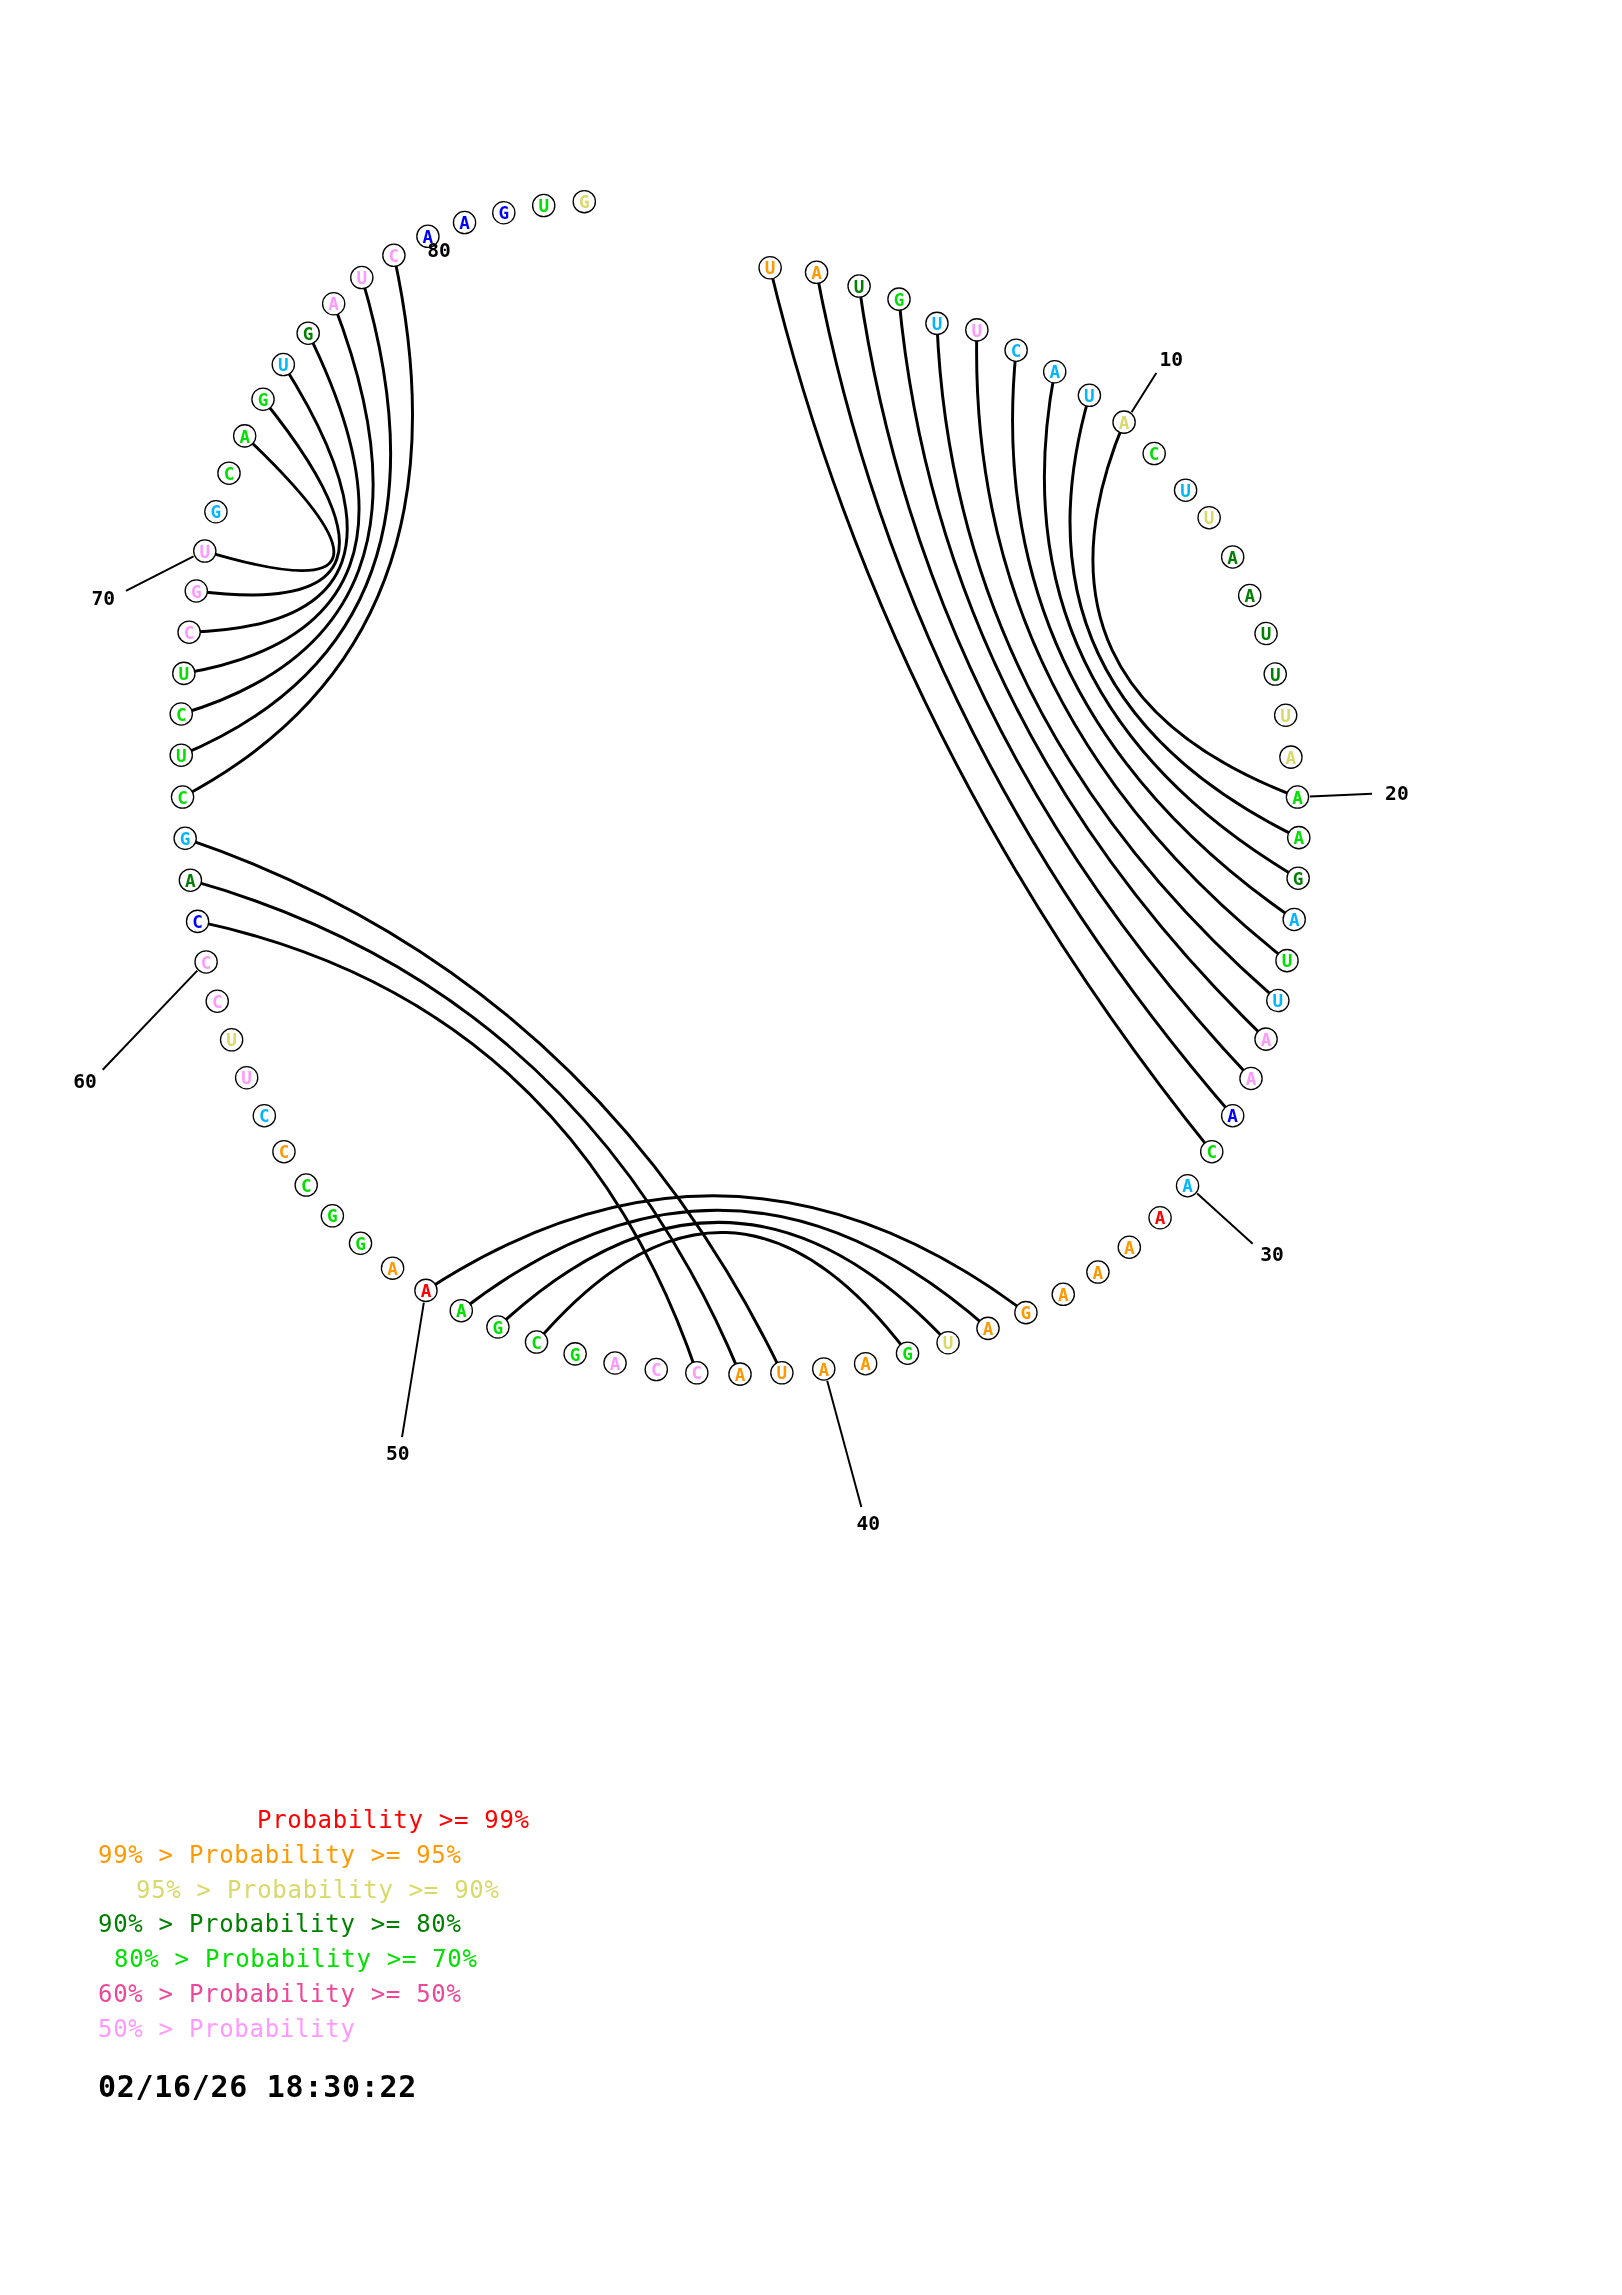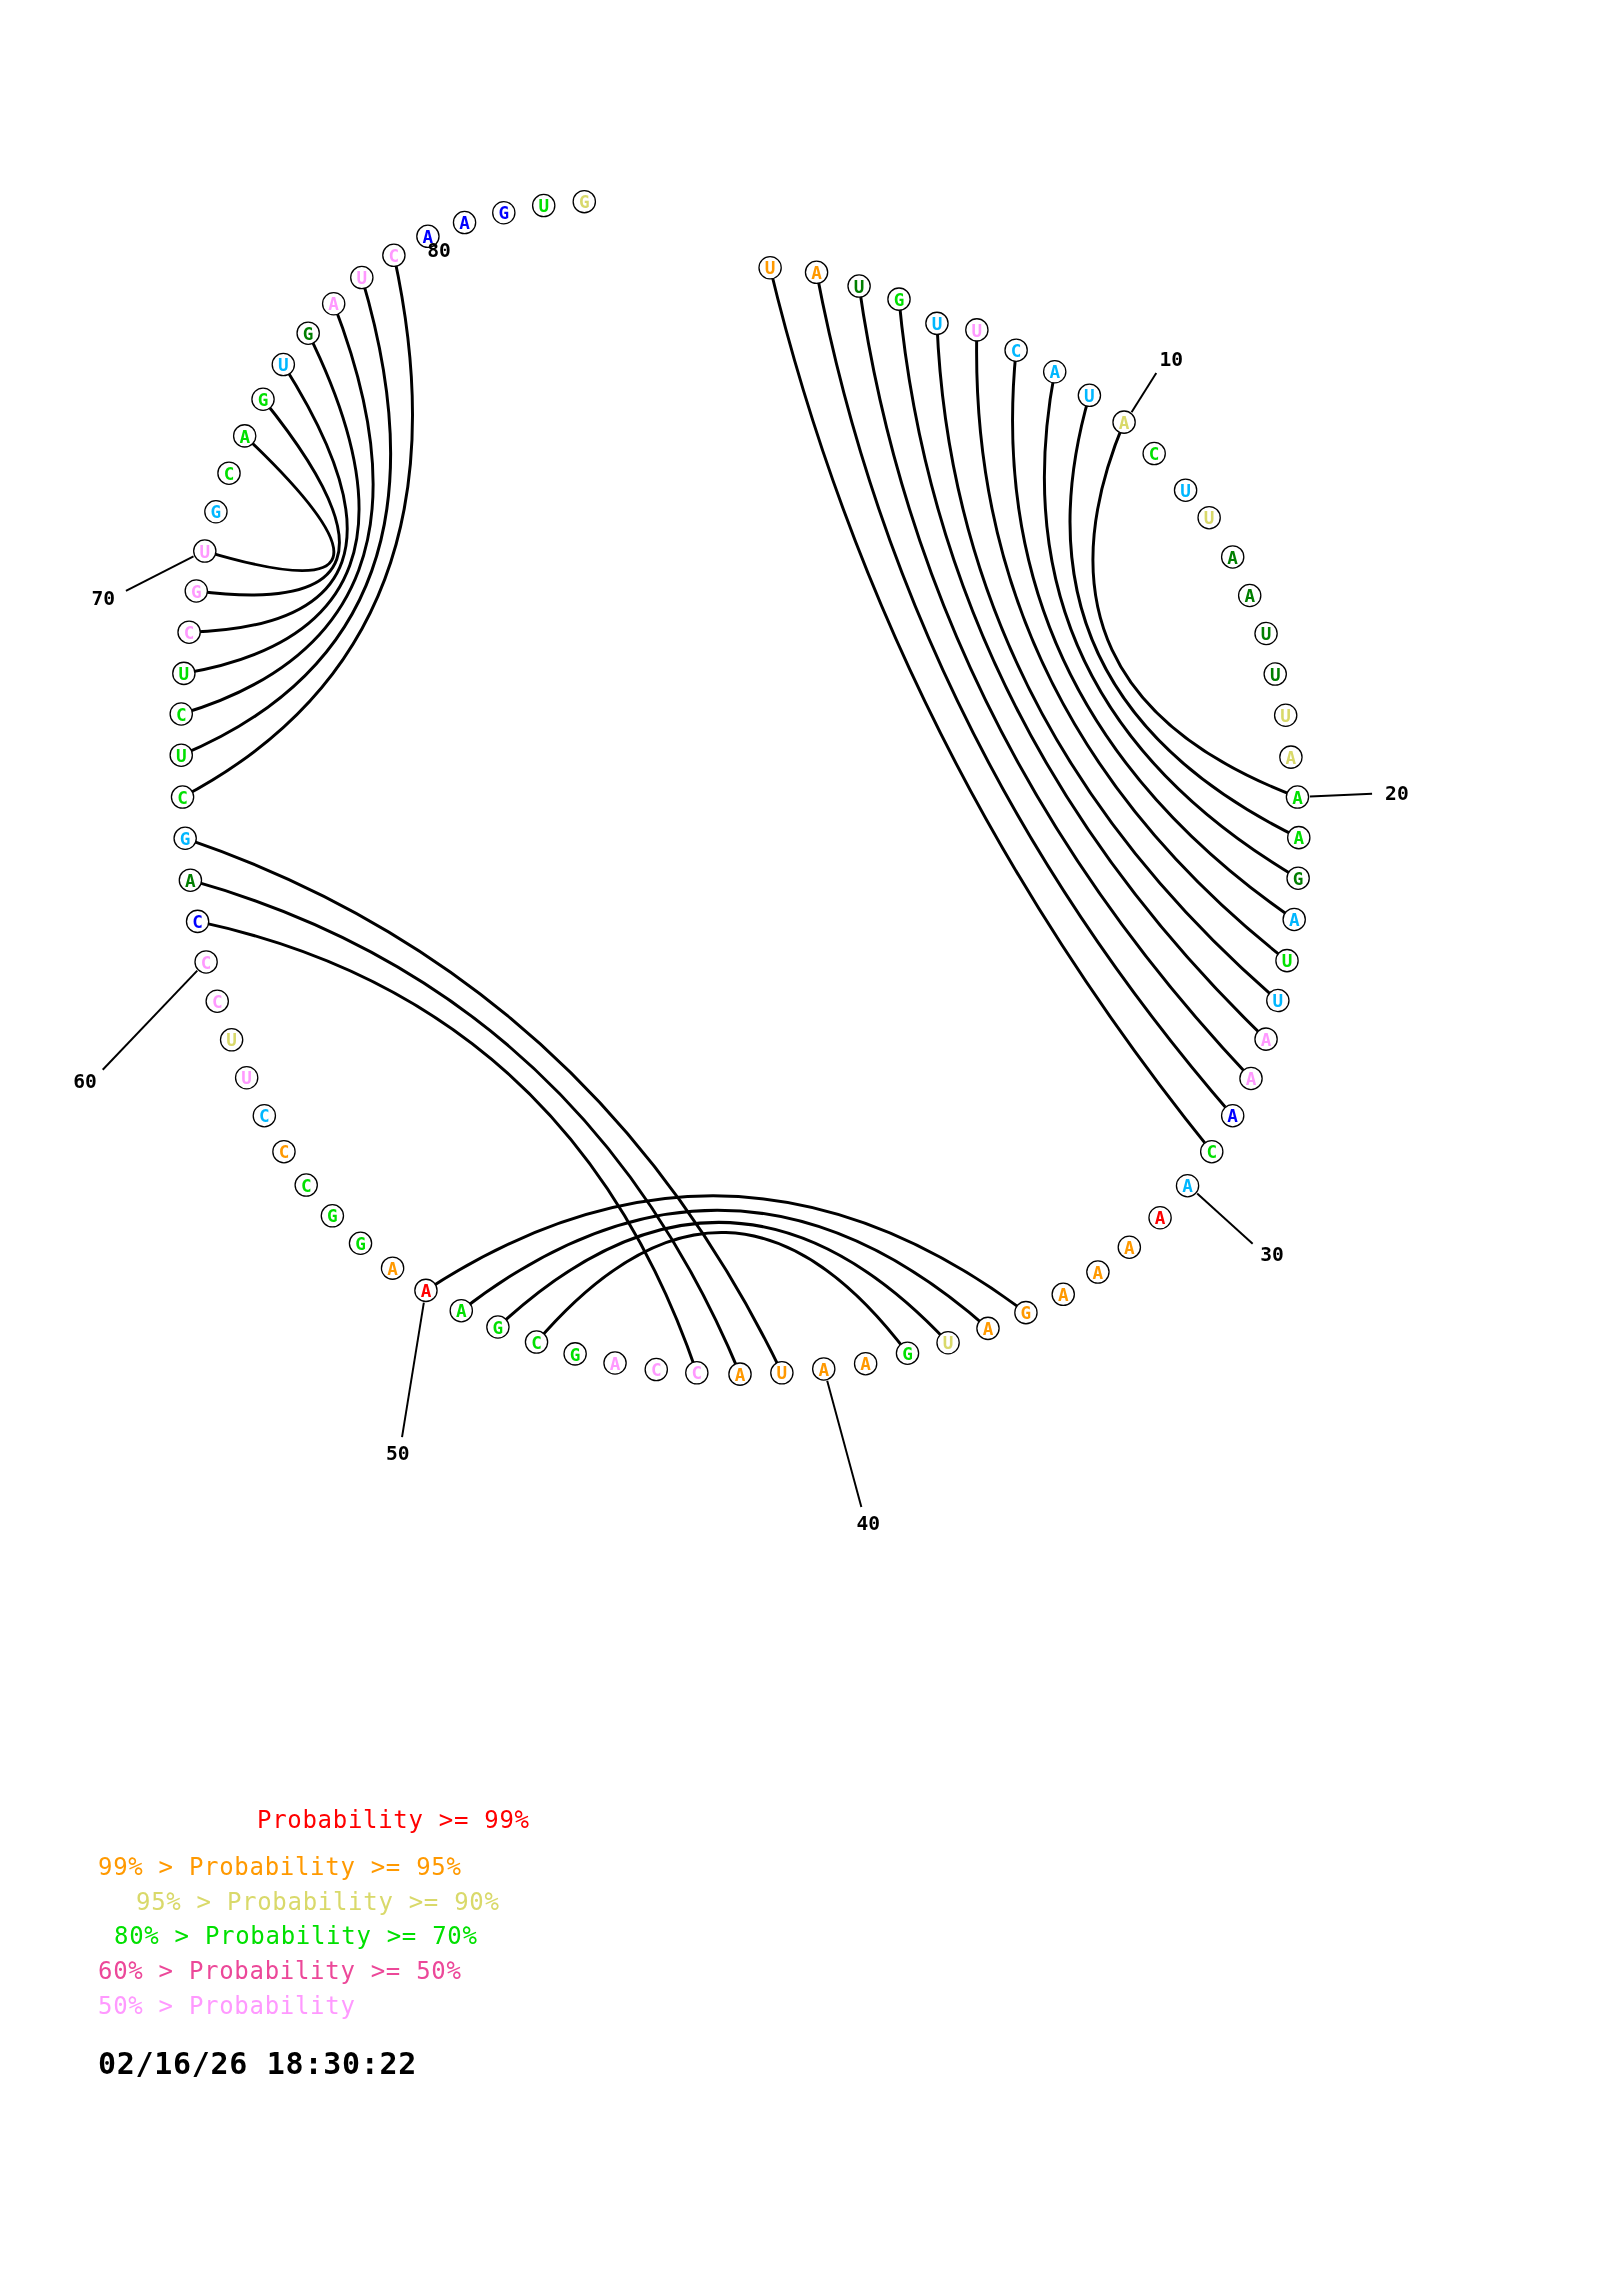--- a/index.html
+++ b/index.html
@@ -453,20 +453,21 @@
         <text x="608" y="2222" class="pos-label">50</text>
         <text x="130" y="1653" class="pos-label">60</text>
         <text x="158" y="914" class="pos-label">70</text>
         <text x="671" y="383" class="pos-label">80</text>
       </g>
   </svg>
 </div>
 
 <div id="legend">
   <div class="legend-row r0" style="color: rgb(255, 0, 0);">Probability &gt;= 99%</div>
-  <div class="legend-row" style="color: rgb(255, 153, 0); margin-top: 12px;">99% &gt; Probability &gt;= 95%</div>
+  <div class="legend-row" style="color: rgb(255, 153, 0);">99% &gt; Probability &gt;= 95%</div>
   <div class="legend-row" style="color: rgb(217, 217, 106); margin-left: 38px;">95% &gt; Probability &gt;= 90%</div>
+  <div class="legend-row" style="color: rgb(0, 127, 0);">90% &gt; Probability &gt;= 80%</div>
   <div class="legend-row" style="color: rgb(0, 224, 0); margin-left: 16px;">80% &gt; Probability &gt;= 70%</div>
   <div class="legend-row" style="color: #ec4899;">60% &gt; Probability &gt;= 50%</div>
   <div class="legend-row" style="color: rgb(255, 153, 255);">50% &gt; Probability</div>
   <div id="timestamp">02/16/26 18:30:22</div>
 </div>
 
 
 </body></html>

